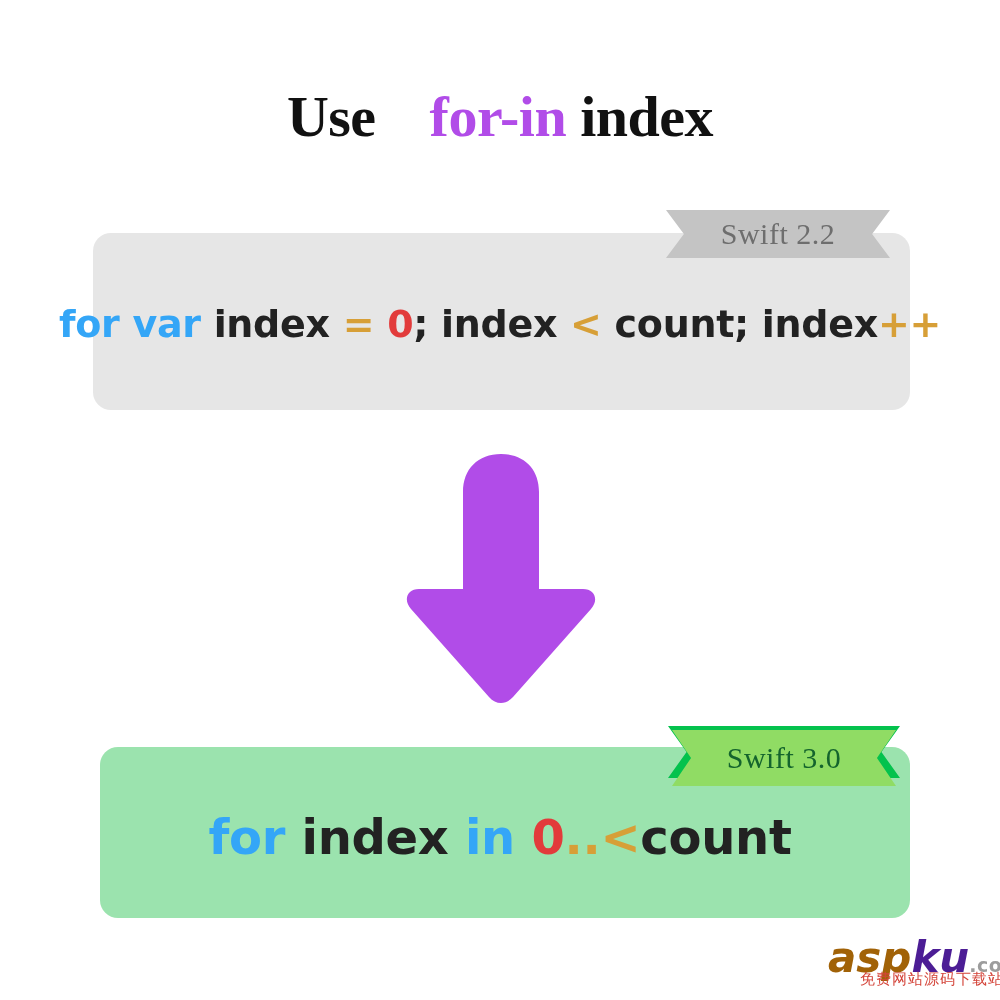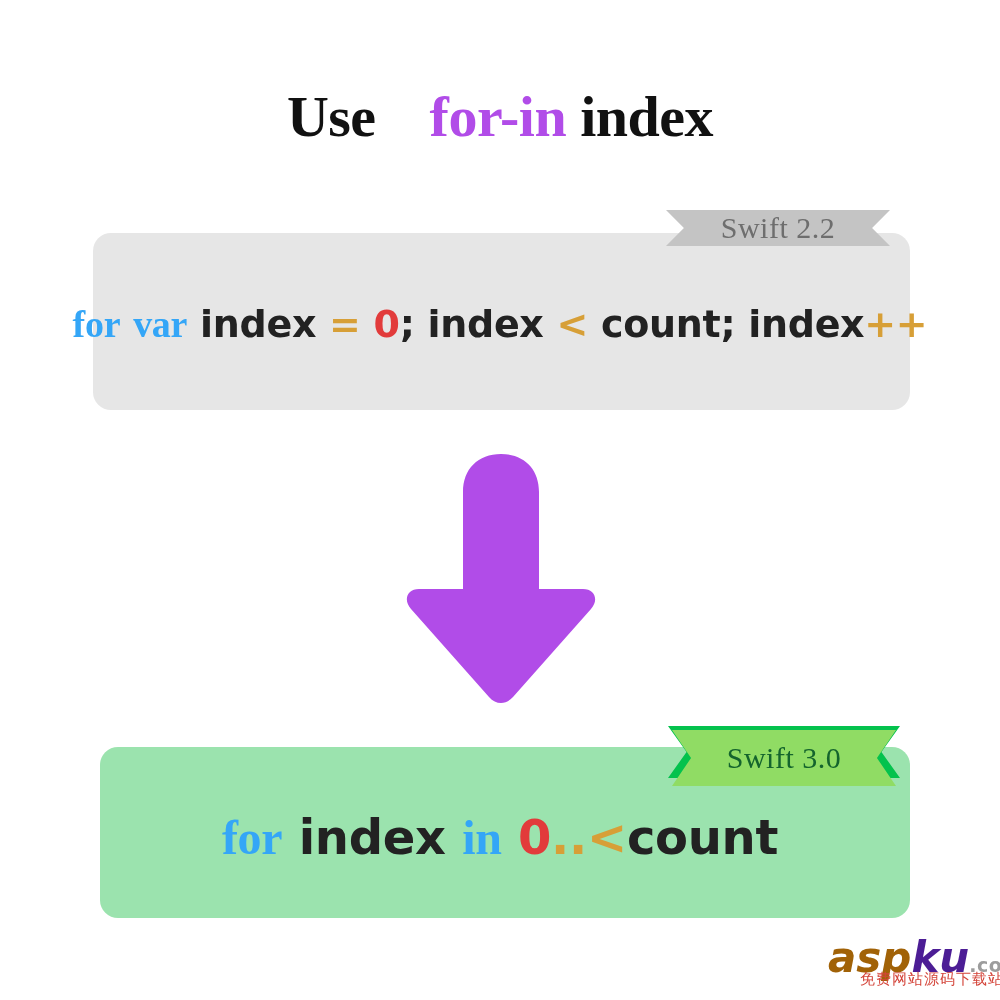--- a/index.html
+++ b/index.html
@@ -67,21 +67,21 @@
     font-size: 38px;
     line-height: 48px;
     letter-spacing: -0.3px;
   }
   #code-new {
     top: 813px;
     font-size: 48px;
     line-height: 48px;
     letter-spacing: -0.3px;
   }
-  .tok-kw   { color: #34A6F7; font-family: Liberation Serif, serif; }
+  .tok-kw   { color: #34A6F7; }
   .tok-id   { color: #222222; }
   .tok-op   { color: #D79F37; }
   .tok-num  { color: #E23B3B; }
   .tok-punc { color: #222222; }
 
   
   .ribbon {
     position: absolute;
     box-sizing: border-box;
     display: flex;
@@ -89,21 +89,21 @@
     justify-content: center;
     font-family: "Liberation Serif", "DejaVu Serif", serif;
     font-size: 30px;
     letter-spacing: 0.5px;
     clip-path: polygon(0% 0%, 100% 0%, 92% 50%, 100% 100%, 0% 100%, 8% 50%);
   }
   #ribbon-old {
     left: 666px;
     top: 210px;
     width: 224px;
-    height: 36px;
+    height: 48px;
     background: #C4C4C4;
     color: #6E6E6E;
     filter: drop-shadow(0 1px 1px rgba(0,0,0,0.22));
     text-align: right;
   }
   
   #ribbon-new {
     left: 668px;
     top: 726px;
     width: 232px;

